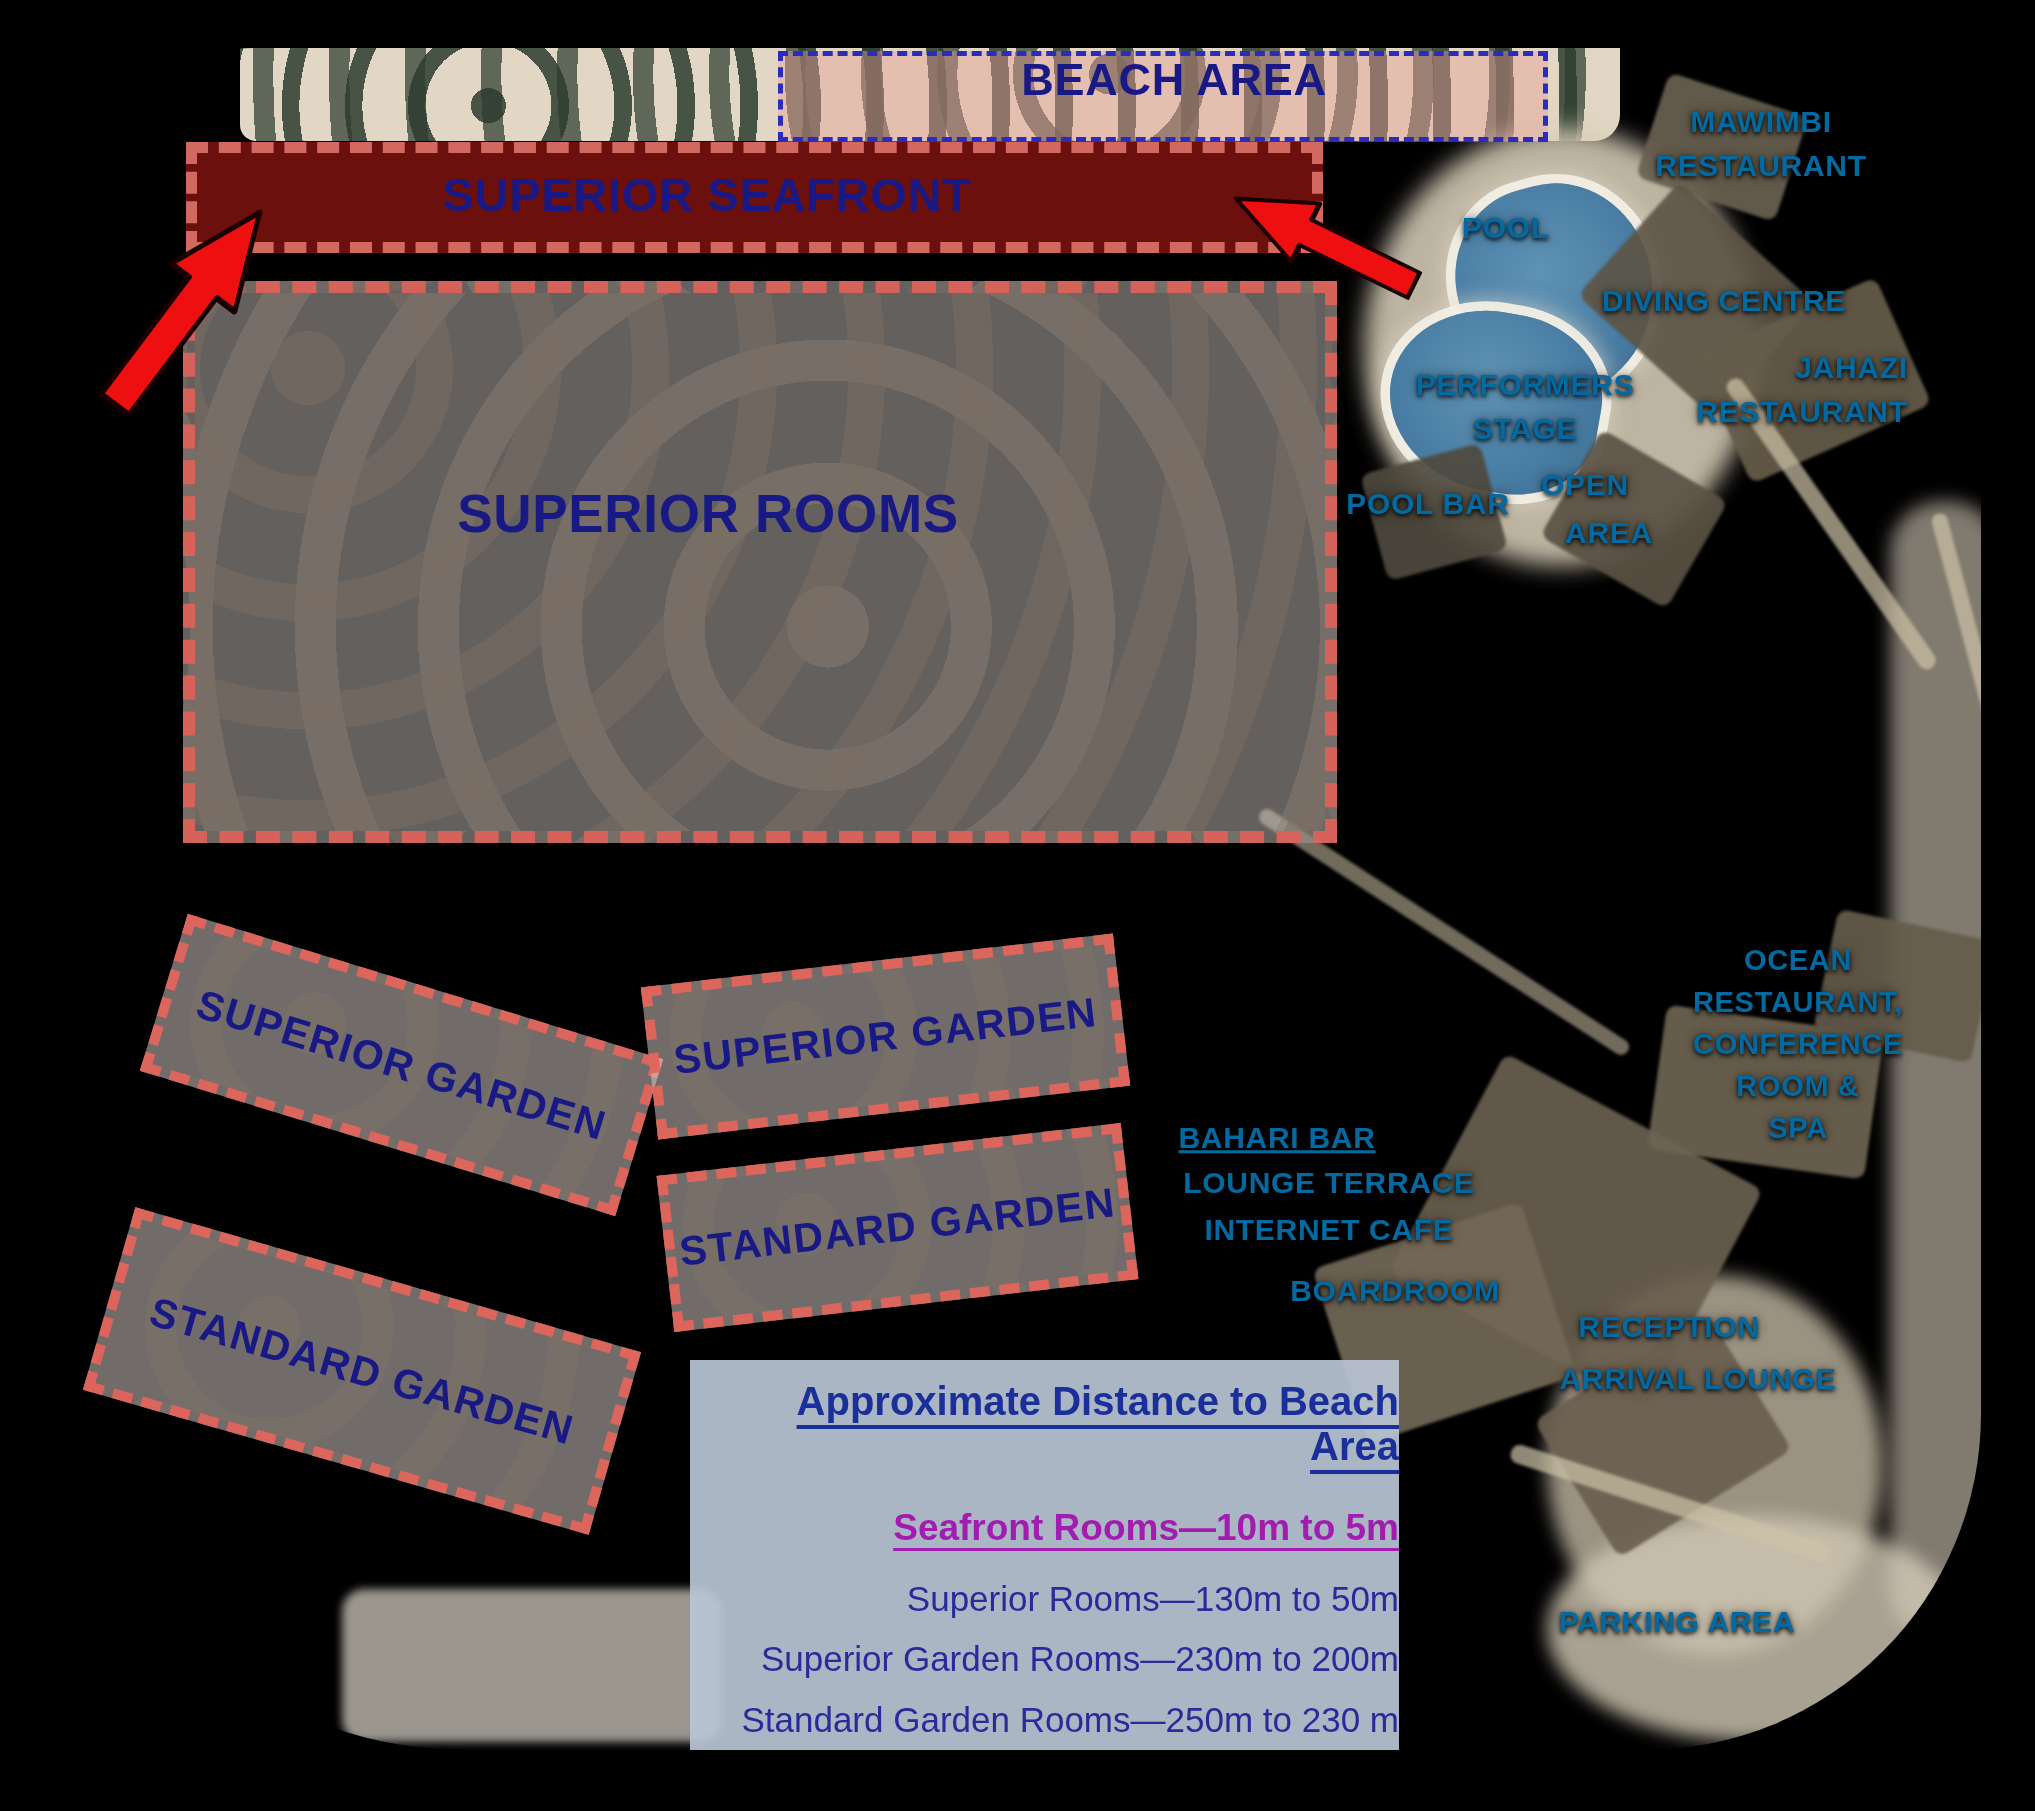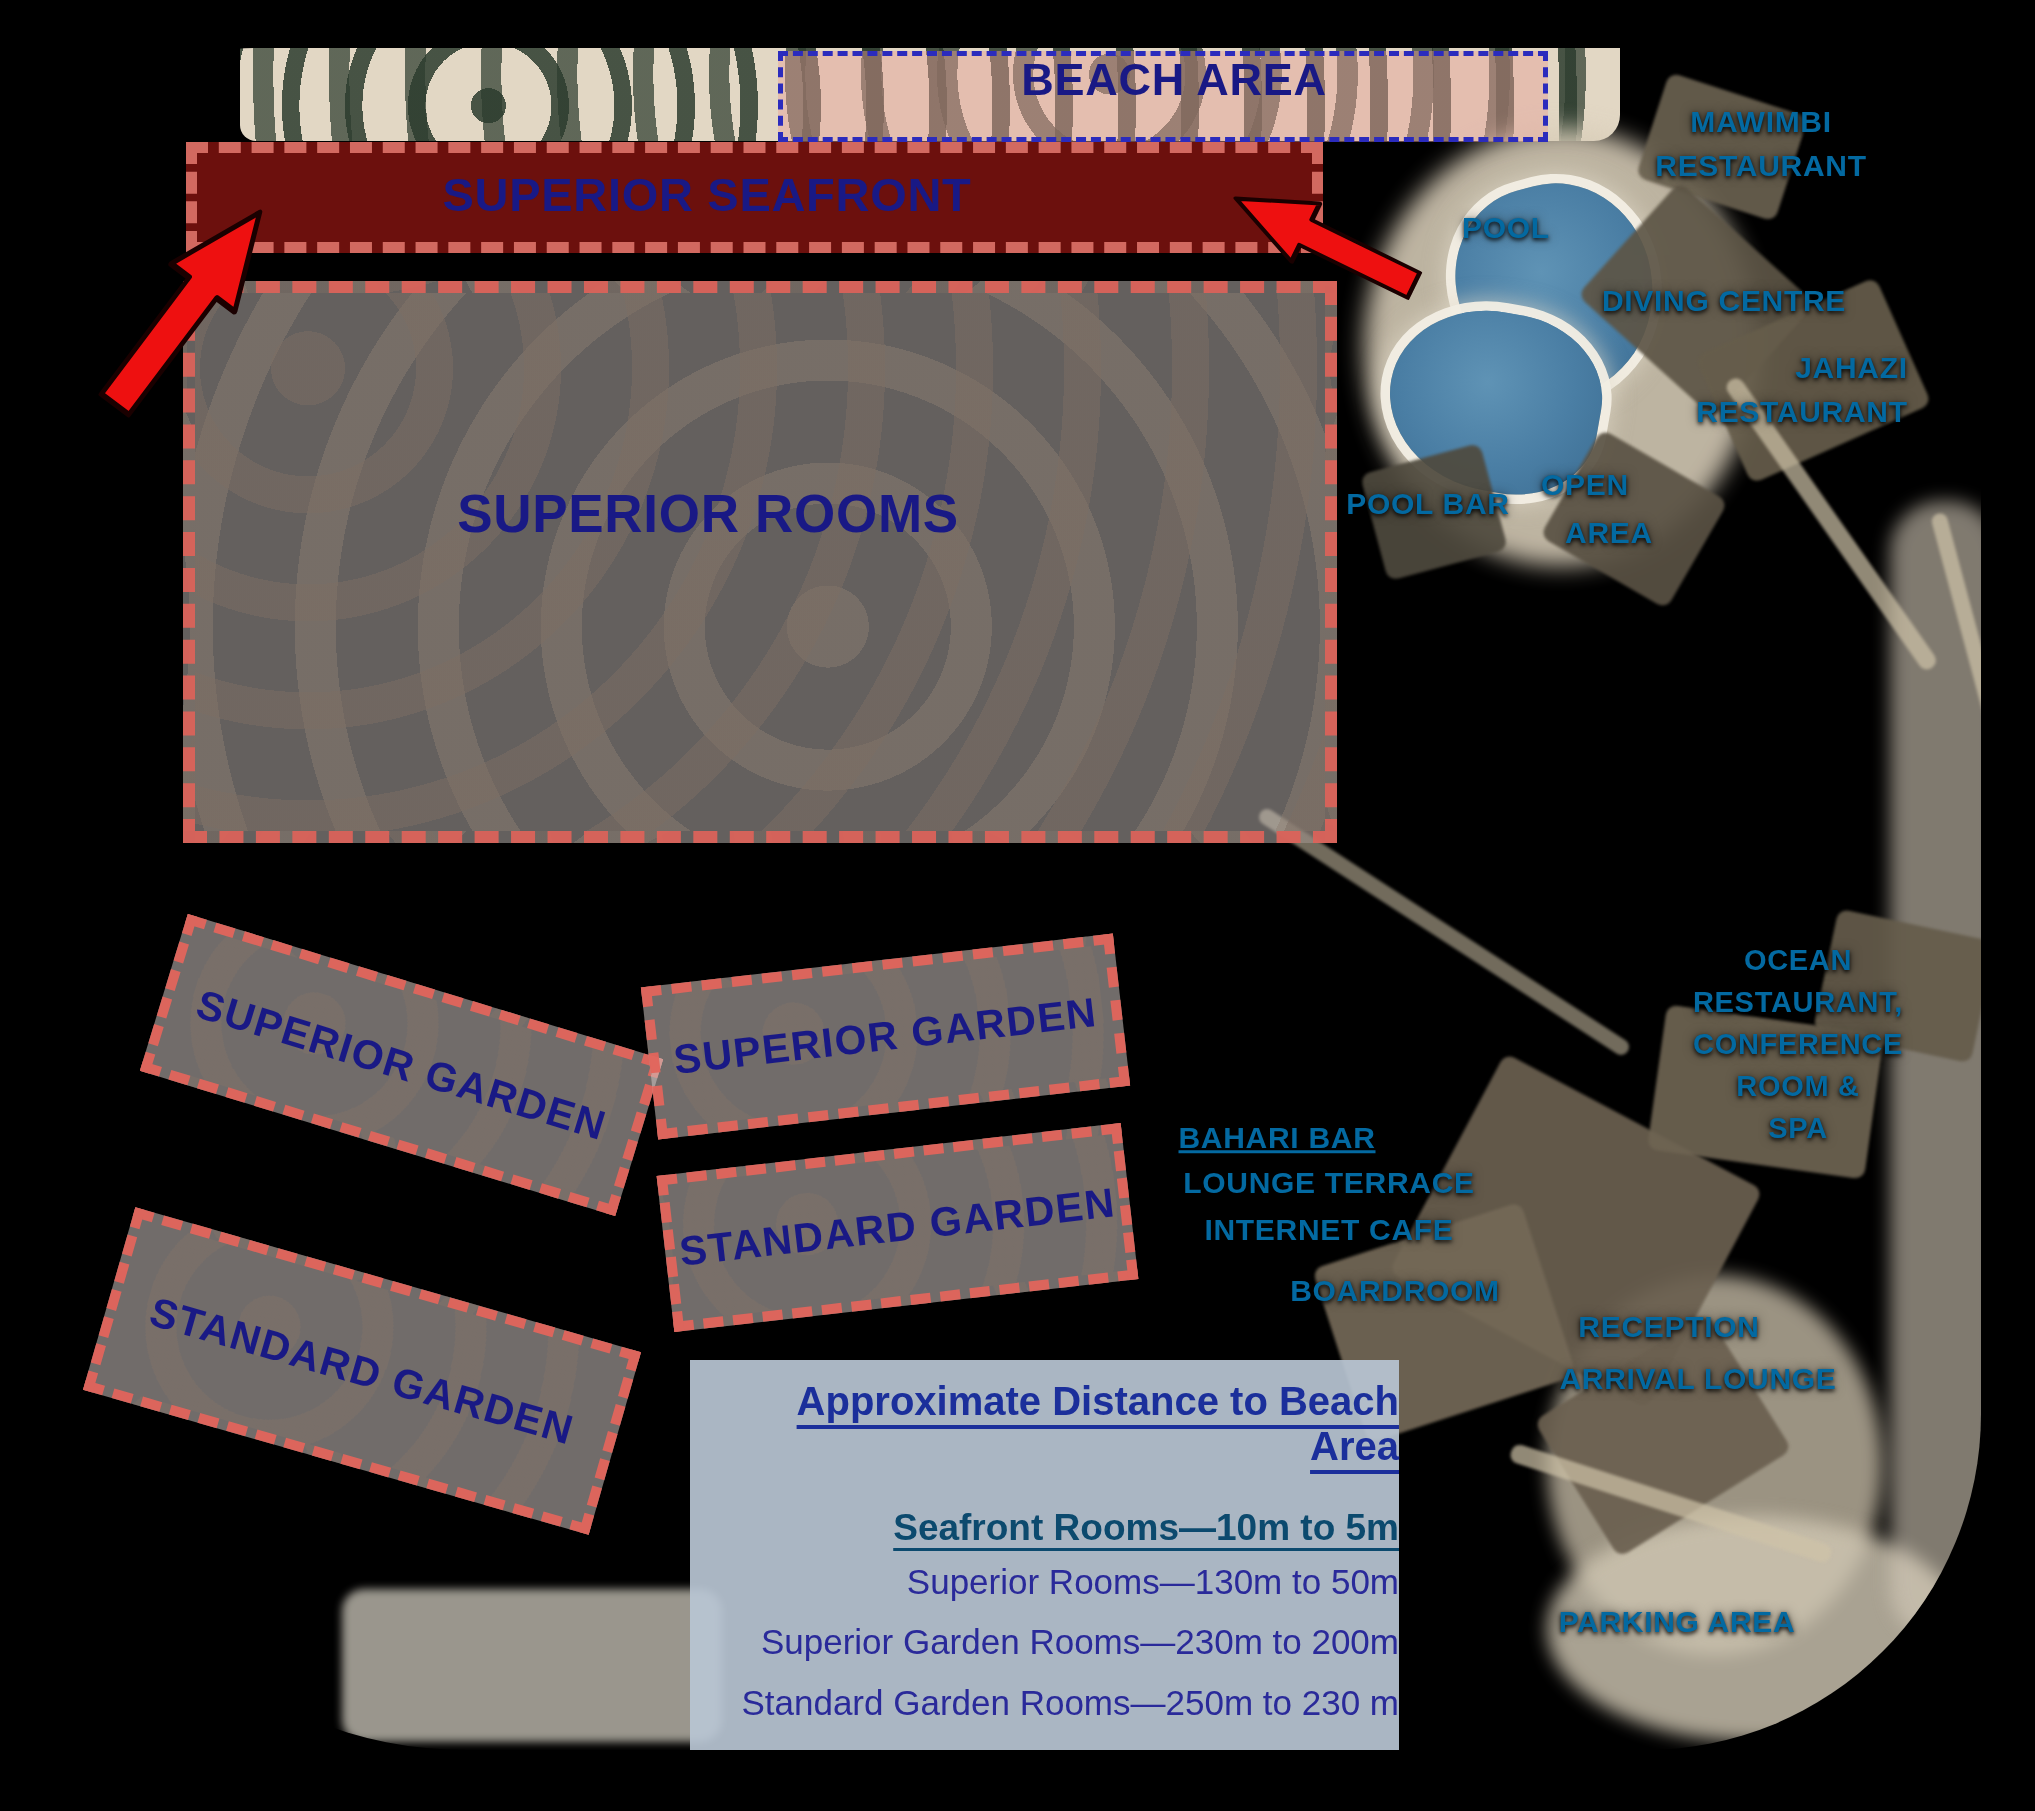--- a/index.html
+++ b/index.html
@@ -69,22 +69,22 @@
 
   
   .arrow{position:absolute;}
   .arrow svg{display:block;width:100%;height:100%;}
 
   
   .legend{position:absolute;left:633px;top:1312px;width:709px;height:391px;
       background:rgba(184,197,212,.92);text-align:right;padding-top:19px;box-sizing:border-box;padding-left:36px;}
   .legend-title{color:#1b2f9b;font-weight:bold;font-size:40px;text-decoration:underline;
       text-decoration-thickness:3.7px;text-underline-offset:9.5px;margin-bottom:38px;}
-  .legend-red{color:#0c4a6e;font-weight:bold;font-size:37px;text-decoration:underline;
-      text-decoration-thickness:2.9px;text-underline-offset:8px;margin-bottom:13px;}
+  .legend-red{color:#a21caf;font-weight:bold;font-size:37px;text-decoration:underline;
+      text-decoration-thickness:2.9px;text-underline-offset:8px;margin-bottom:30px;}
   .legend-line{color:#2a2a9a;font-size:35px;margin-bottom:20.4px;}
 </style>
 </head>
 <body>
 
 <div id="stage">
   <div id="map">
 
     <div class="sat sand-top"></div>
     <div class="sat pool-halo"></div>
@@ -140,20 +140,22 @@
     <div class="arrow" style="left:1165px;top:155px;width:204px;height:77px;transform:rotate(-154deg);">
       <svg viewBox="0 0 200 100" preserveAspectRatio="none">
         <polygon points="2,32 120,32 120,8 196,50 120,92 120,68 2,68" fill="#ee1010" stroke="#1a0000" stroke-width="5" stroke-linejoin="round"></polygon>
       </svg>
     </div>
 
     <div class="wlabel" style="left:1449px;top:180px;">POOL</div>
     <div class="wlabel" style="left:1704px;top:95px;">MAWIMBI
 RESTAURANT</div>
     <div class="wlabel" style="left:1667px;top:253px;">DIVING CENTRE</div>
+    <div class="wlabel" style="left:1468px;top:358px;">PERFORMERS
+STAGE</div>
     <div class="wlabel" style="left:1745px;top:341px;text-align:right;">JAHAZI
 RESTAURANT</div>
     <div class="wlabel" style="left:1371px;top:456px;">POOL BAR</div>
     <div class="wlabel" style="left:1528px;top:437px;">OPEN</div>
     <div class="wlabel" style="left:1552px;top:485px;">AREA</div>
     <div class="wlabel" style="left:1741px;top:996px;font-size:29px;">OCEAN RESTAURANT,
 CONFERENCE ROOM &amp;
 SPA</div>
     <div class="wlabel" style="left:1220px;top:1090px;text-decoration:underline;">BAHARI BAR</div>
     <div class="wlabel" style="left:1272px;top:1135px;">LOUNGE TERRACE</div>

